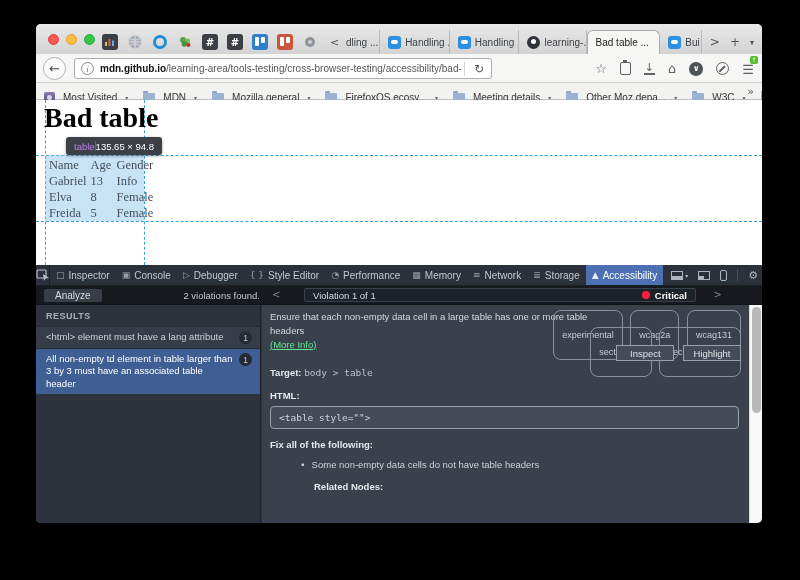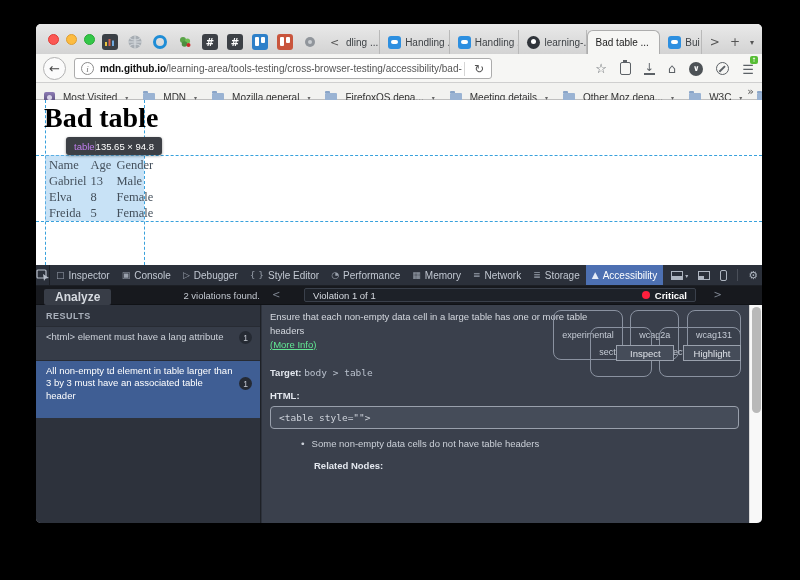--- a/index.html
+++ b/index.html
@@ -101,35 +101,35 @@
   .dt-right { margin-left:auto; display:flex; align-items:center; gap:10px; padding:0 8px; color:#aeb5c0; }
   .winico { width:12px; height:9px; border:1px solid #aeb5c0; position:relative; }
   .winico.dock::after { content:""; position:absolute; left:0; right:0; bottom:0; height:3px; background:#aeb5c0; }
   .winico.split::after { content:""; position:absolute; left:0; bottom:0; width:5px; height:3px; background:#aeb5c0; }
   .phoneico { width:7px; height:11px; border:1px solid #aeb5c0; border-radius:2px; }
   .vsep { width:1px; height:12px; background:#4a4f59; }
   .tinycaret { font-size:6px; margin-left:-6px; }
 
   .dt-toolbar2 { position:relative; height:19px; background:#17191e; border-bottom:1px solid #101216; }
   .analyzebtn { position:absolute; left:8px; top:3px; padding:1px 11px; background:#383d47;
-    border-radius:2px; color:#d6dae0; font-size:12px;font-weight:bold; }
+    border-radius:2px; color:#d6dae0; font-size:10px; }
   .violcount { position:absolute; left:120px; top:4px; width:104px; text-align:right; color:#c3c8d0; }
   .pagerprev { position:absolute; left:236px; top:3px; color:#7e8591; font-size:10px; }
   .pagerbox { position:absolute; left:268px; right:66px; top:2px; bottom:2px; background:#1d2128;
     border:1px solid #3a404b; border-radius:2px; display:flex; align-items:center; }
   .pagerbox .label { padding-left:8px; color:#d6dae0; flex:1; }
   .critical { display:flex; align-items:center; gap:5px; padding-right:8px; }
   .critdot { width:8px; height:8px; border-radius:50%; background:#ff1f3d; }
   .critical .txt { color:#fff; font-weight:bold; }
   .pagernext { position:absolute; right:40px; top:3px; color:#7e8591; font-size:10px; }
 
   .dt-body { position:absolute; top:40px; left:0; right:0; bottom:0; }
   .results { position:absolute; left:0; top:0; bottom:0; width:225px; background:#2d323c; border-right:1px solid #1e2126; }
   .results h3 { padding:6px 10px 5px; font-size:9px; font-weight:bold; letter-spacing:.5px; color:#a9b0bb; }
-  .ritem { display:flex; align-items:center; padding:4px 8px 16px 10px; gap:6px; }
+  .ritem { display:flex; align-items:flex-start; padding:4px 8px 4px 10px; gap:6px; }
   .ritem .rtext { flex:1; line-height:1.3; color:#ccd1d9; }
   .ritem.row1 { background:#363c48; border-top:1px solid #272b33; border-bottom:1px solid #272b33; }
   .ritem.selected { background:#3f5e94; }
   .ritem.selected .rtext { color:#fff; }
   .rbadge { flex:none; min-width:13px; height:13px; border-radius:7px; background:#252a33; color:#c6cbd3;
     font-size:8.5px; display:flex; align-items:center; justify-content:center; }
 
   .detail { position:absolute; left:226px; right:13px; top:0; bottom:0; background:#3a404c;
     padding:5px 8px; overflow:hidden; }
   .desc { width:345px; line-height:1.45; color:#d4d8df; }
@@ -283,21 +283,21 @@
         <span>MDN</span>
         <span class="caret glyph">▾</span>
       </span>
     <span class="bm">
         <span class="folder"></span>
         <span>Mozilla general</span>
         <span class="caret glyph">▾</span>
       </span>
     <span class="bm">
         <span class="folder"></span>
-        <span>FirefoxOS depa...</span>
+        <span>FirefoxOS ecosy...</span>
         <span class="caret glyph">▾</span>
       </span>
     <span class="bm">
         <span class="folder"></span>
         <span>Meeting details</span>
         <span class="caret glyph">▾</span>
       </span>
     <span class="bm">
         <span class="folder"></span>
         <span>Other Moz depa...</span>
@@ -326,21 +326,21 @@
     <table class="badtable">
       <tbody>
           <tr>
         <td>Name</td>
         <td class="c2">Age</td>
         <td>Gender</td>
       </tr>
       <tr>
         <td>Gabriel</td>
         <td class="c2">13</td>
-        <td>Male</td>
+        <td>Info</td>
       </tr>
       <tr>
         <td>Elva</td>
         <td class="c2">8</td>
         <td>Female</td>
       </tr>
       <tr>
         <td>Freida</td>
         <td class="c2">5</td>
         <td>Female</td>
@@ -455,20 +455,21 @@
           <span class="dtbtn">Highlight</span>
         </div>
         <div class="kv">
           <span class="blabel">Target:</span>
           <span class="mono"> </span><span class="mono">body &gt; table</span>
         </div>
         <div class="blabel htmlhdr">HTML:</div>
         <div class="codebox">
           <span class="mono">&lt;table style=""&gt;</span>
         </div>
+        <div class="blabel fixhdr">Fix all of the following:</div>
         <div class="fixlist">
           <span class="b glyph">•</span><span>Some non-empty data cells do not have table headers</span>
         </div>
         <div class="blabel relhdr">Related Nodes:</div>
         
       </div>
 
       <div class="scrolltrack">
         <div class="scrollthumb"></div>
       </div>

